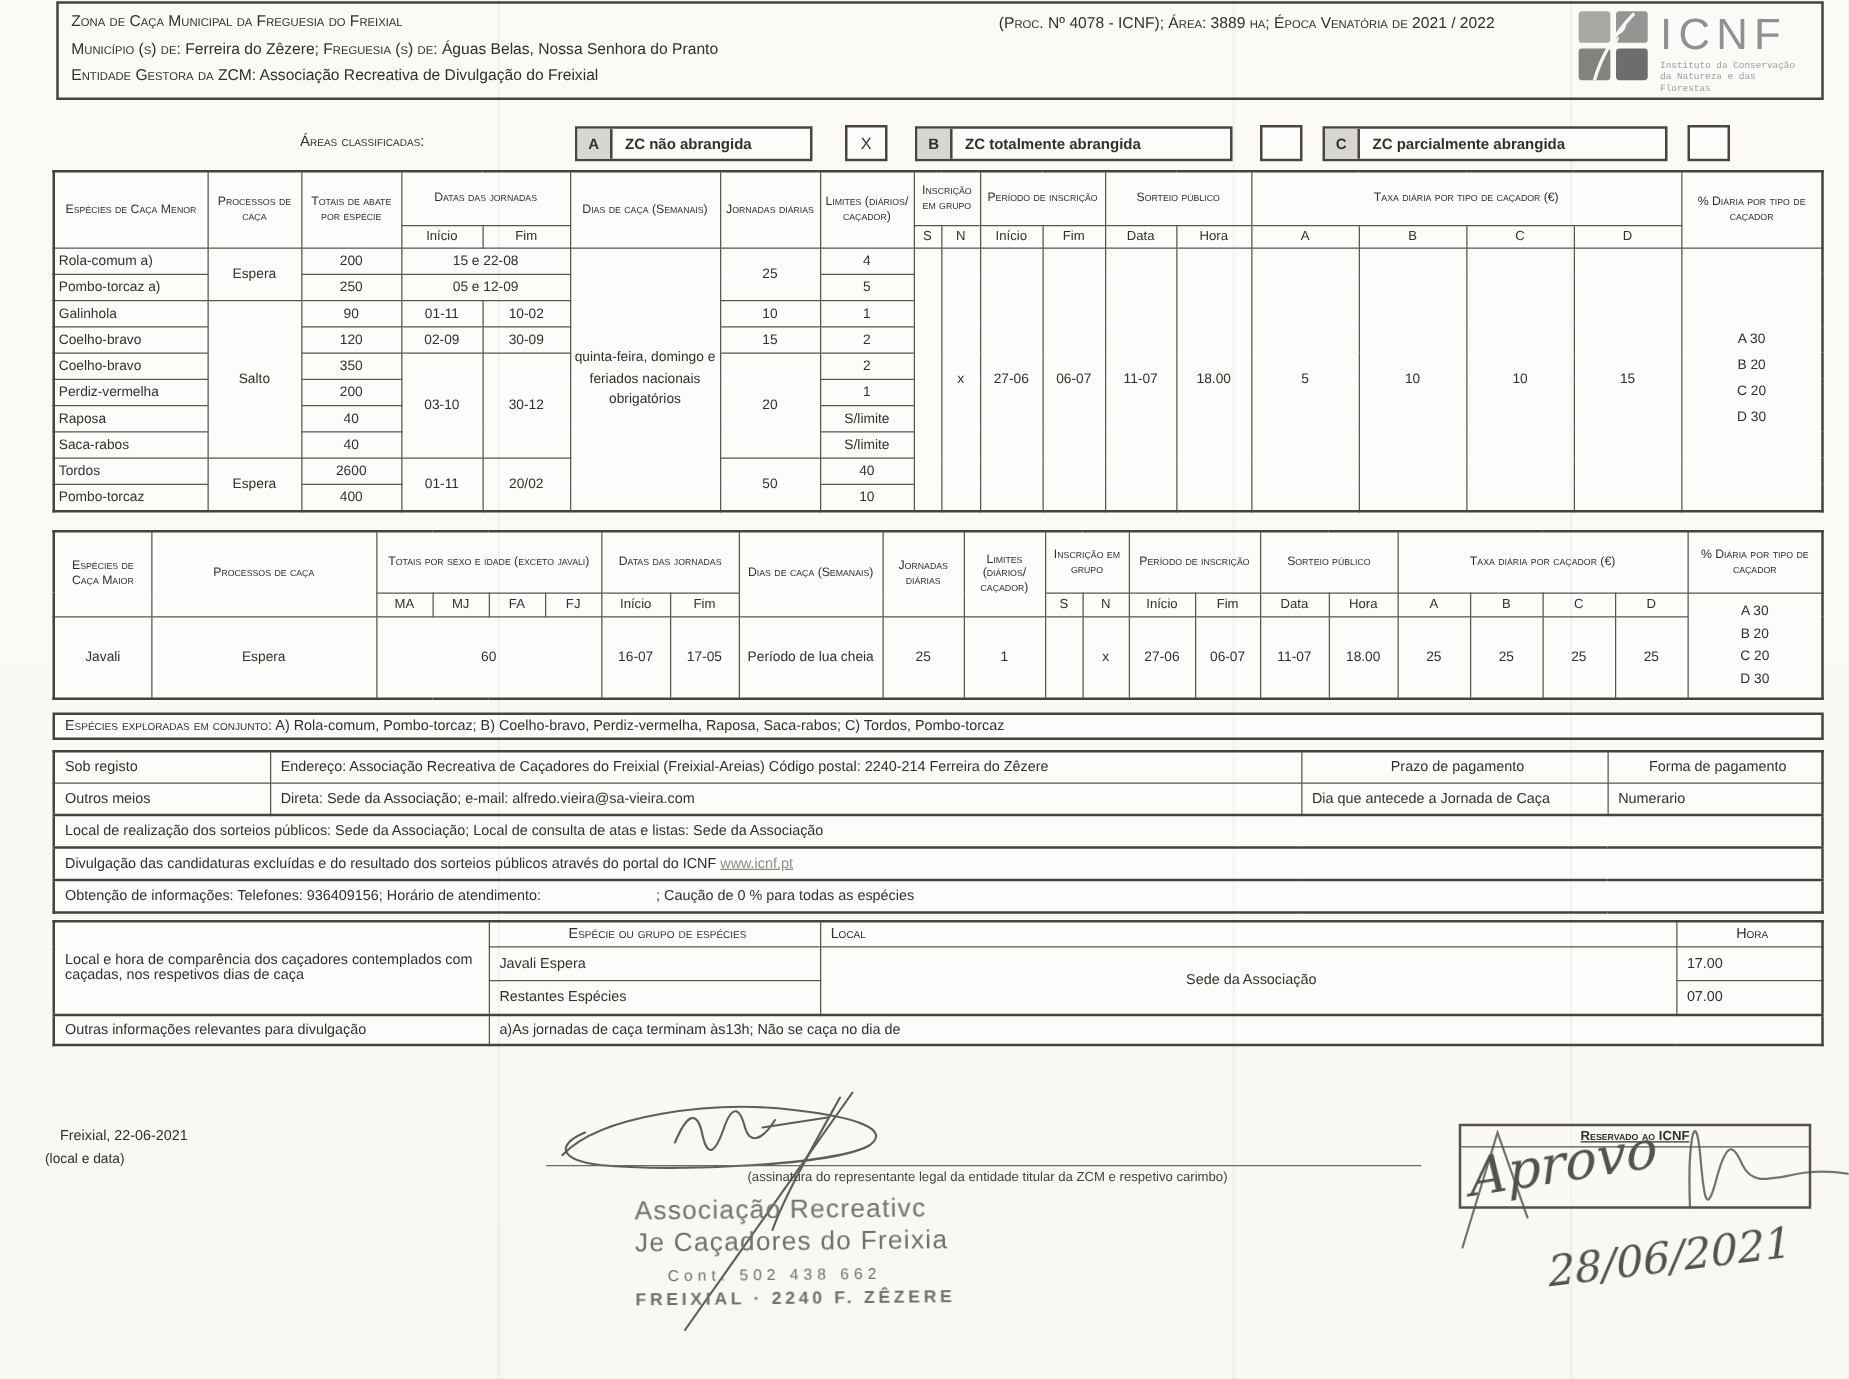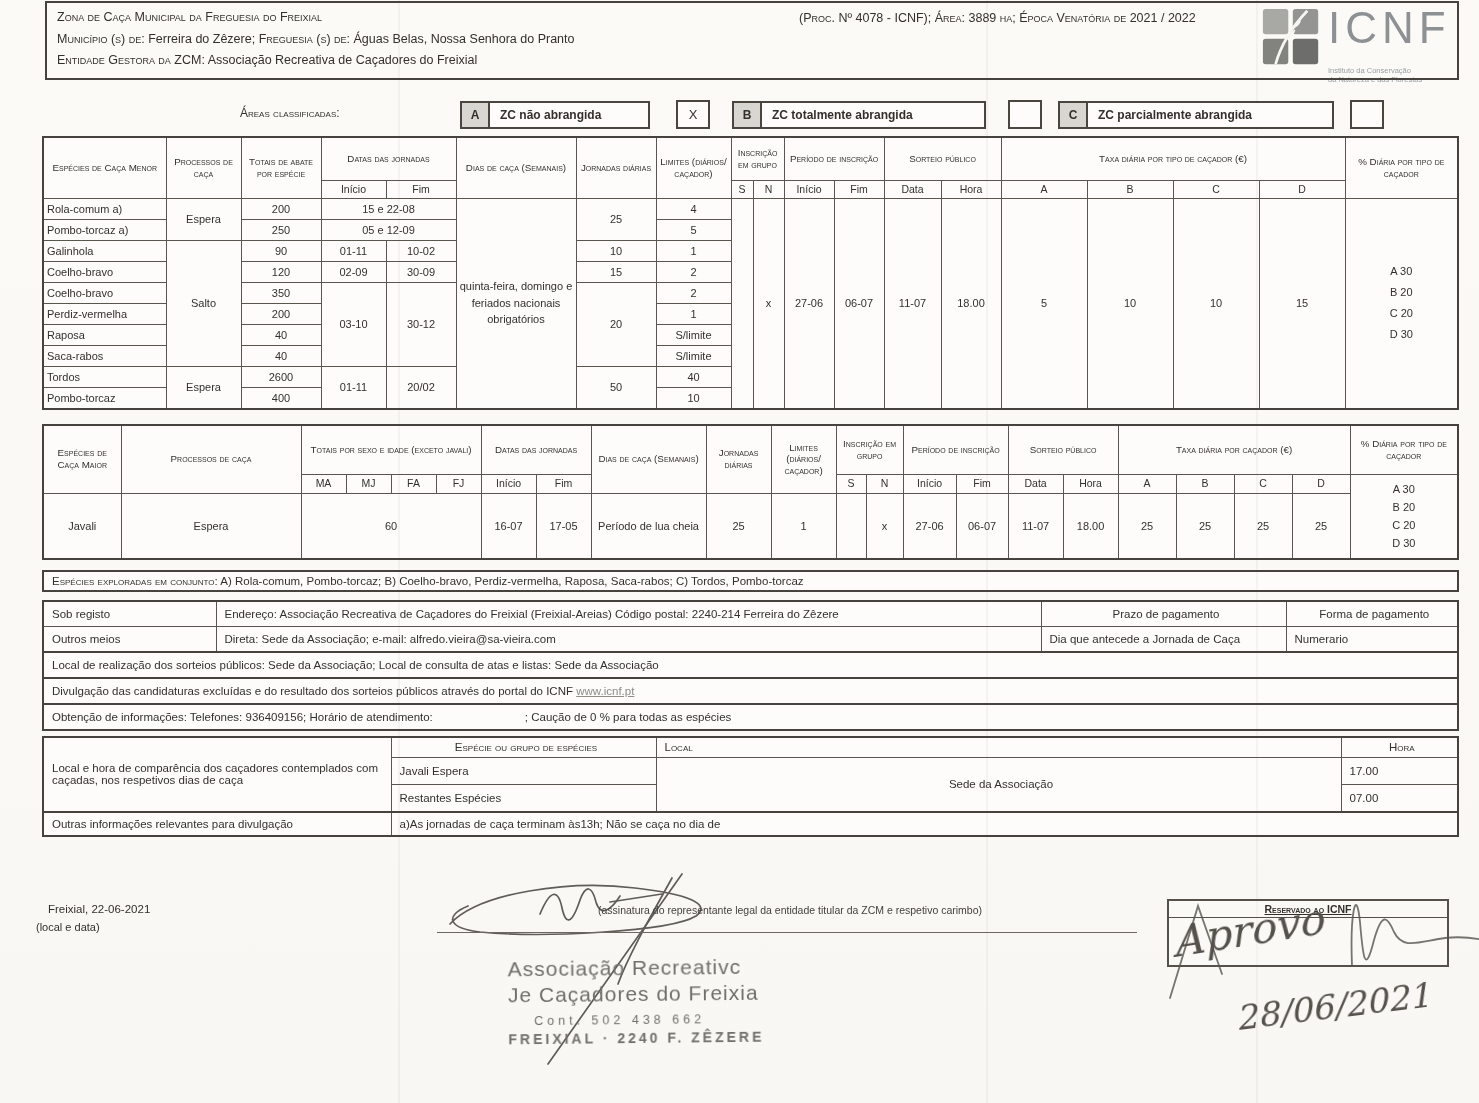--- a/index.html
+++ b/index.html
@@ -3,22 +3,22 @@
 <meta charset="utf-8">
 <style>
   html,body{margin:0;padding:0;}
   body{background:#e8e8e6;font-family:"Liberation Sans","DejaVu Sans",sans-serif;}
   .page{position:relative;width:1479px;height:1103px;margin:0 auto;overflow:hidden;
         background:linear-gradient(180deg,#fbfaf7 0%,#faf9f5 60%,#f8f7f3 100%);color:#33302c;}
   .streak{position:absolute;top:0;bottom:0;width:2px;background:rgba(90,88,80,.05);}
   .sc{font-variant:small-caps;}
   
   .logo{position:absolute;left:1262px;top:8px;display:flex;align-items:flex-start;gap:8px;}
-  .logo-name{font-size:44px;line-height:40px;color:#8d9194;letter-spacing:5px;font-weight:500;}
-  .logo-sub{font-size:7.5px;color:#9ba0a3;line-height:1.25;margin-top:18px;width:110px;}
+  .logo-name{font-size:35px;line-height:40px;color:#8d9194;letter-spacing:5px;font-weight:500;}
+  .logo-sub{font-size:7.5px;color:#9ba0a3;line-height:1.25;margin-top:1px;width:110px;font-family:Liberation Mono, monospace;}
   
   .title{margin:86px 0 0 0;text-align:center;font-size:15.5px;font-weight:bold;letter-spacing:.2px;color:#2e2b27;}
   
   .info-box{position:relative;margin:1px 20px 0 45px;border:2px solid #46423d;padding:4px 10px 6px 10px;
             font-size:12.5px;line-height:1.72;}
   .proc-line{position:absolute;left:752px;top:5px;}
   
   .areas-row{position:relative;height:34px;margin-top:18px;font-size:12px;}
   .areas-label{position:absolute;left:240px;top:8px;}
   .abox{position:absolute;top:3px;height:24px;border:2px solid #4a463f;display:flex;align-items:stretch;background:#fdfcfa;}
@@ -52,21 +52,21 @@
   .link{color:#8e8c86;text-decoration:underline;}
   .t4{margin-top:5px;font-size:11.5px;}
   .t4 td{height:24px;text-align:left;padding-left:8px;}
   .t4 .hdr{height:17px;}
   .t4 .chead{text-align:center;}
   .t4 .outras-row td{border-top:2px solid #46423d;height:20px;}
   
   .place-date{position:absolute;left:48px;top:903px;font-size:11.5px;}
   .place-caption{position:absolute;left:36px;top:921px;font-size:11px;}
   .sig-line{position:absolute;left:437px;top:932px;width:700px;border-top:1.5px solid #6b6862;}
-  .sig-caption{position:absolute;left:445px;top:904px;width:690px;text-align:center;font-size:10.5px;color:#45423d;}
+  .sig-caption{position:absolute;left:445px;top:936px;width:690px;text-align:center;font-size:10.5px;color:#45423d;}
   .sig-svg{position:absolute;left:420px;top:872px;}
   .stamp{position:absolute;left:508px;top:955px;color:#716f6c;transform:rotate(-.6deg);filter:blur(.35px);}
   .stamp .s1{font-size:21px;letter-spacing:1px;line-height:1.25;}
   .stamp .s3{font-size:12.5px;letter-spacing:4px;margin-top:5px;padding-left:26px;}
   .stamp .s4{font-size:14px;letter-spacing:3px;margin-top:3px;font-weight:bold;}
   .reserved-box{position:absolute;left:1167px;top:899px;width:278px;height:64px;border:2px solid #55514a;background:rgba(253,252,250,.35);}
   .reserved-ttl{border-bottom:1.5px solid #55514a;text-align:center;font-size:10.5px;font-weight:bold;font-variant:small-caps;height:16px;line-height:16px;text-decoration:underline;}
   .hand{position:absolute;font-family:"DejaVu Serif",serif;font-style:italic;color:#55524c;filter:blur(.3px);}
   .aprovo{left:1175px;top:906px;font-size:42px;transform:rotate(-9deg) skewX(-6deg);}
   .hand-date{left:1238px;top:986px;font-size:34px;transform:rotate(-7deg) skewX(-4deg);}
@@ -107,21 +107,21 @@
       <span class="proc-line sc">(Proc. Nº 4078 - ICNF);  Área: 3889 ha;  Época Venatória de 2021 / 2022</span>
     </div>
     <div>
       <span class="sc">Município (s) de:</span>
       <span>Ferreira do Zêzere;</span>
       <span class="sc">Freguesia (s) de:</span>
       <span>Águas Belas, Nossa Senhora do Pranto</span>
     </div>
     <div>
       <span class="sc">Entidade Gestora da ZCM:</span>
-      <span>Associação Recreativa de Caçadores do Freixial</span>
+      <span>Associação Recreativa de Divulgação do Freixial</span>
     </div>
   </div>
 
   <div class="areas-row">
     <span class="areas-label sc">Áreas classificadas:</span>
     <div class="abox" style="left:460px;width:186px">
       <span class="letter">A</span>
       <span class="albl">ZC não abrangida</span>
     </div>
     <div class="cbox" style="left:676px">X</div>

